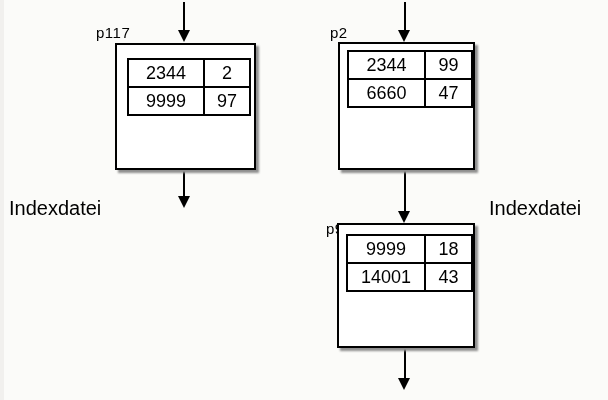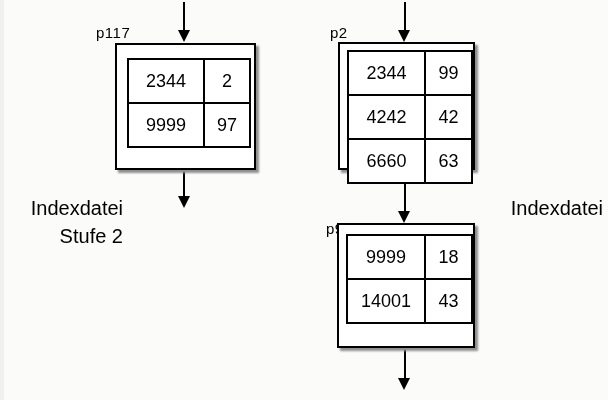--- a/index.html
+++ b/index.html
@@ -11,24 +11,24 @@
   }
   .edge-strip{position:absolute;left:0;top:0;width:4px;height:100%;background:var(--page-edge,#f1f0ee)}
   .node{
     position:absolute;box-sizing:border-box;
     background:var(--box-fill,#fff);
     border:2px solid var(--line,#000);
     box-shadow:3px 3px 2px var(--shadow,#8f8f8f);
   }
   .node-label{position:absolute;font-size:15px;letter-spacing:.5px}
   .idx{position:absolute;border-collapse:collapse;table-layout:fixed;background:var(--box-fill,#fff)}
-  .idx td{border:2px solid var(--line,#000);text-align:center;vertical-align:middle;font-size:18px;height:26px;padding:8px 2px}
+  .idx td{border:2px solid var(--line,#000);text-align:center;vertical-align:middle;font-size:18px;height:26px;padding:0 2px}
   .vline{position:absolute;width:2px;background:var(--line,#000)}
   .ahead{position:absolute;width:0;height:0;border-left:6px solid transparent;border-right:6px solid transparent;border-top:12px solid var(--line,#000)}
-  .caption{position:absolute;width:114px;text-align:right;font-size:20px;line-height:28px}
+  .caption{position:absolute;width:114px;text-align:left;font-size:20px;line-height:28px}
   .caption span{display:block}
 </style>
 </head>
 <body>
 
 <div class="canvas">
   <div class="edge-strip"></div>
 
   <div class="vline" style="left:183px;top:2px;height:28px"></div>
   <div class="ahead" style="left:178px;top:30px"></div>
@@ -63,26 +63,22 @@
 
   <div class="node-label" style="left:330px;top:24px">p2</div>
   <div class="node" style="left:338px;top:42px;width:137px;height:128px">
     <table class="idx" style="left:7px;top:6px">
       <tbody>
           <tr>
         <td style="width:72px">2344</td>
         <td style="width:42px">99</td>
       </tr>
       <tr>
-        <td>4242</td>
-        <td>42</td>
-      </tr>
-      <tr>
         <td>6660</td>
-        <td>63</td>
+        <td>47</td>
       </tr>
     </tbody>
       </table>
   </div>
 
   <div class="node-label" style="left:326px;top:220px">p97</div>
   <div class="node" style="left:337px;top:223px;width:138px;height:125px">
     <table class="idx" style="left:7px;top:9px">
       <tbody>
           <tr>
@@ -92,18 +88,17 @@
       <tr>
         <td>14001</td>
         <td>43</td>
       </tr>
     </tbody>
       </table>
   </div>
 
   <div class="caption" style="left:9px;top:194px">
     <span>Indexdatei</span>
-    <span>Stufe 2</span>
   </div>
   <div class="caption" style="left:489px;top:194px">
     <span>Indexdatei</span>
   </div>
 </div>
 
 </body></html>

